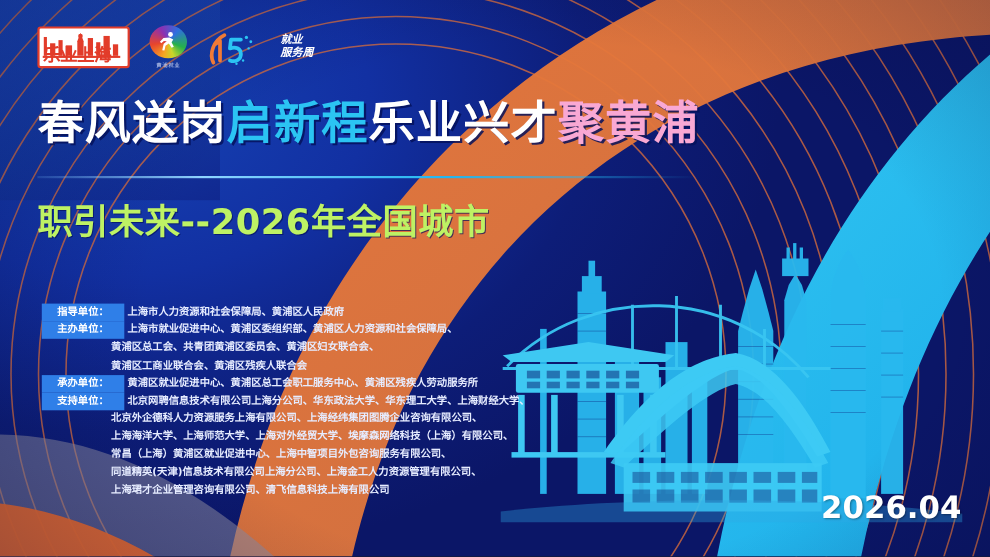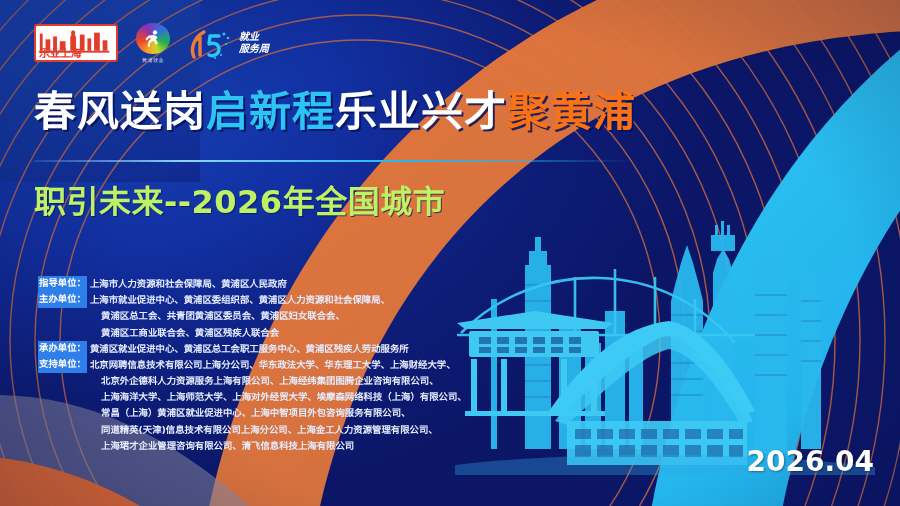--- a/index.html
+++ b/index.html
@@ -94,21 +94,21 @@
     border: 2px solid #e23c2a;
     border-radius: 3px;
     background: #ffffff;
     position: relative;
     overflow: hidden;
     box-sizing: border-box;
   }
   .logo-shanghai .sl-sky { position:absolute; inset:0; }
   .logo-shanghai .sl-text {
     position: absolute; left: 3px; bottom: 1px;
-    font-size: 11px; font-weight: 700; color: #e23c2a;
+    font-size: 16px; font-weight: 700; color: #e23c2a;
     letter-spacing: -.5px;
     line-height: 1;
     margin-top: 32px;
   }
 
   .logo-circle {
     width: 34px; height: 34px; border-radius: 50%;
     background: conic-gradient(from 200deg,
       #f5a623 0deg, #e8452c 60deg, #8e2fb0 130deg,
       #2f6fe0 200deg, #25b14b 270deg, #c9d62a 320deg, #f5a623 360deg);
@@ -120,37 +120,38 @@
   }
   .logo-circle-wrap { display:flex; flex-direction:column; align-items:center; gap:2px; }
   .logo-circle-cap { font-size: 5px; color:#cfd9f5; letter-spacing:.5px; }
 
   .logo-15 { display:flex; align-items:center; gap:5px; }
   .logo-15 .num { position: relative; width: 46px; height: 36px; }
   .logo-15 .cn {
     display:flex; flex-direction:column; gap:1px;
     font-size: 10px; font-weight: 700; color:#ffffff; line-height:1.05;
     font-style: italic;
+    margin-left: 16px;
   }
 
   
   .headline {
     position: absolute;
     left: 34px; top: 91px;
     font-size: 42px;
     font-weight: 900;
     letter-spacing: 1px;
     line-height: 1;
     white-space: nowrap;
     font-family: "DejaVu Sans", "Liberation Sans", sans-serif;
   }
   .headline span { display:inline;margin-top:28px; }
   .hl-white  { color:#ffffff; text-shadow: 2px 2px 0 rgba(5,18,92,.85); }
   .hl-cyan   { color:#2bc4f3; text-shadow: 2px 2px 0 rgba(5,18,92,.85); }
-  .hl-orange { color:#f97316; text-shadow: 2px 2px 0 rgba(5,18,92,.85); }
+  .hl-orange { color:#f9a8d4; text-shadow: 2px 2px 0 rgba(5,18,92,.85); }
   .hl-gap { display:inline-block; width: 22px; }
 
   .divider {
     position: absolute;
     left: 34px; top: 160px;
     width: 600px; height: 2px;
     background: linear-gradient(90deg, rgba(120,190,255,.15) 0%, #8fd4ff 25%, #21b6f0 62%, rgba(33,182,240,0) 100%);
   }
 
   
@@ -176,23 +177,22 @@
     line-height: 1.72;
     color: #e6ecff;
     font-weight: 700;
     font-family: "DejaVu Sans", "Liberation Sans", sans-serif;
   }
   .cr-row { display: flex; align-items: flex-start; }
   .cr-label {
     flex: 0 0 auto;
     background: #2f7fe8;
     color: #ffffff;
-    padding: 0 1px;
+    padding: 0 14px;
     white-space: nowrap;
-    font-family: Liberation Mono, monospace;
   }
   .cr-indent { flex: 0 0 auto; width: 60px; }
   .cr-body { flex: 1 1 auto; padding-left: 3px; white-space: nowrap; }
 
   
   .date {
     position: absolute;
     right: 26px; bottom: 28px;
     color: #ffffff;
     font-size: 28px;

